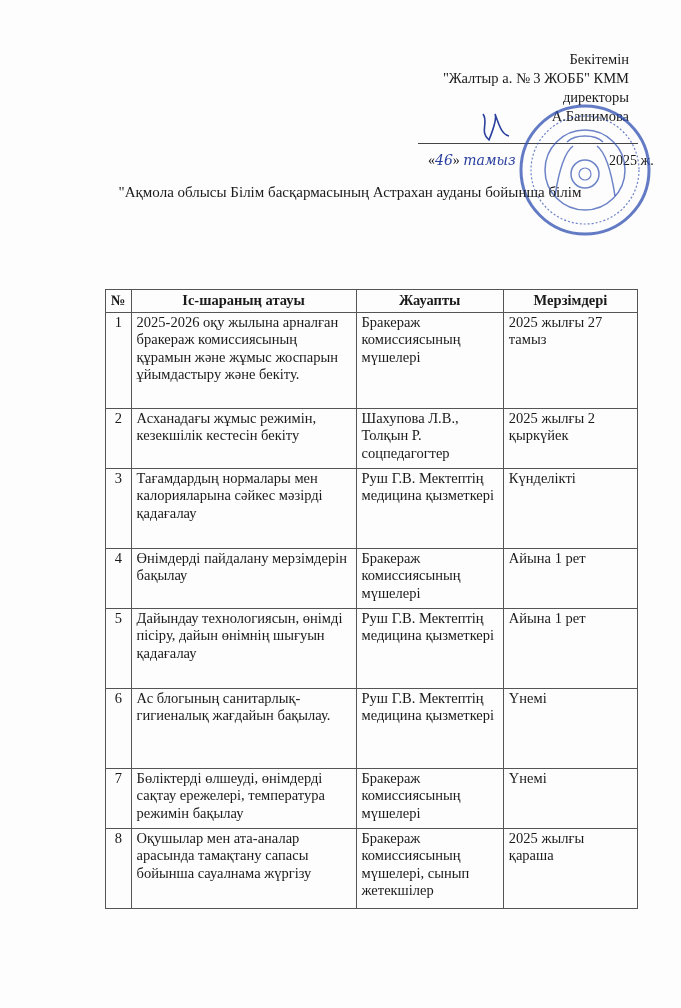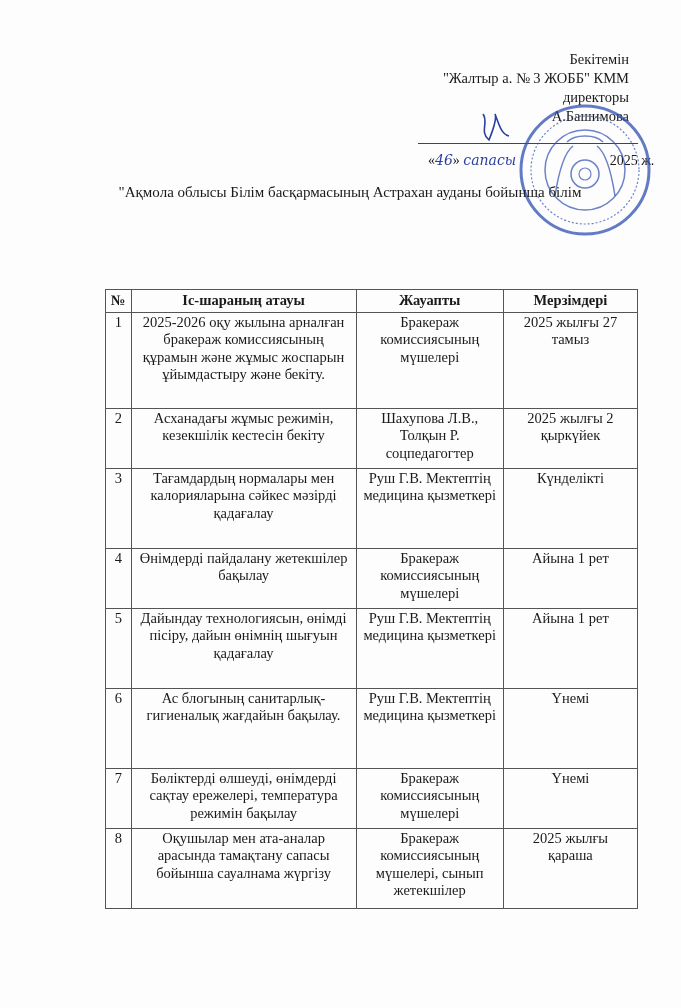--- a/index.html
+++ b/index.html
@@ -12,21 +12,21 @@
   .sign-line { position: absolute; left: 418px; top: 143px; width: 220px; border-top: 1px solid #444; }
   .date-line { position: absolute; left: 428px; top: 152px; font-size: 14px; }
   .date-line .hand { font-family: "DejaVu Serif", serif; font-style: italic; color: #2a3f9e; }
   .signature { position: absolute; left: 475px; top: 110px; width: 40px; height: 40px; }
   .stamp { position: absolute; left: 515px; top: 100px; width: 140px; height: 140px; }
   .title { position: absolute; left: 90px; width: 520px; top: 183px; text-align: center; font-size: 15px; line-height: 19px; }
   .title b { font-weight: bold; }
   table.plan {
     position: absolute; left: 105px; top: 289px; width: 533px; border-collapse: collapse; font-size: 14.5px; line-height: 17.5px;
   }
-  table.plan th, table.plan td { border: 1px solid #555; vertical-align: top; padding: 1px 5px 2px 5px; text-align: center; }
+  table.plan th, table.plan td { border: 1px solid #555; vertical-align: top; padding: 1px 5px 2px 5px; text-align: left; }
   table.plan th { font-weight: bold; text-align: center; padding-top: 2px; }
   table.plan td.num { text-align: center; padding: 1px 2px; width: 14px; }
   col.c1 { width: 23px; } col.c2 { width: 227px; } col.c3 { width: 148px; } col.c4 { width: 135px; }
 </style>
 </head>
 <body>
 
 <div class="approval">
   <div>Бекітемін</div>
   <div>"Жалтыр а. № 3 ЖОББ" КММ</div>
@@ -34,21 +34,21 @@
   <div>А.Башимова</div>
 </div>
 
 <svg class="signature" viewBox="0 0 40 40">
   <path d="M8 4 C14 12, 4 22, 14 30 C18 20, 22 8, 20 4 C24 14, 26 24, 34 26" fill="none" stroke="#2a3f9e" stroke-width="1.6"></path>
 </svg>
 
 <div class="sign-line"></div>
 <div class="date-line">
   <span>«</span><span class="hand">46</span><span>»</span>
-  <span class="hand">сапасы</span>
+  <span class="hand">тамыз</span>
   <span style="margin-left:90px">2025 ж.</span>
 </div>
 
 <svg class="stamp" viewBox="0 0 140 140">
   <circle cx="70" cy="70" r="64" fill="none" stroke="#2f4fb0" stroke-width="3" opacity="0.75"></circle>
   <circle cx="70" cy="70" r="54" fill="none" stroke="#2f4fb0" stroke-width="1.2" stroke-dasharray="2 2" opacity="0.7"></circle>
   <circle cx="70" cy="70" r="40" fill="none" stroke="#2f4fb0" stroke-width="1.5" opacity="0.7"></circle>
   <circle cx="70" cy="74" r="14" fill="none" stroke="#2f4fb0" stroke-width="1.5" opacity="0.7"></circle>
   <circle cx="70" cy="74" r="6" fill="none" stroke="#2f4fb0" stroke-width="1.2" opacity="0.7"></circle>
   <path d="M40 96 C44 70, 50 52, 58 46 M100 96 C96 70, 90 52, 82 46 M52 42 C60 34, 80 34, 88 42" fill="none" stroke="#2f4fb0" stroke-width="1.5" opacity="0.7"></path>
@@ -87,21 +87,21 @@
       <td>2025 жылғы 2 қыркүйек</td>
     </tr>
     <tr style="height:80px">
       <td class="num">3</td>
       <td>Тағамдардың нормалары мен калорияларына сәйкес мәзірді қадағалау</td>
       <td>Руш Г.В. Мектептің медицина қызметкері</td>
       <td>Күнделікті</td>
     </tr>
     <tr style="height:60px">
       <td class="num">4</td>
-      <td>Өнімдерді пайдалану жетекшілер бақылау</td>
+      <td>Өнімдерді пайдалану мерзімдерін бақылау</td>
       <td>Бракераж комиссиясының мүшелері</td>
       <td>Айына 1 рет</td>
     </tr>
     <tr style="height:80px">
       <td class="num">5</td>
       <td>Дайындау технологиясын, өнімді пісіру, дайын өнімнің шығуын қадағалау</td>
       <td>Руш Г.В. Мектептің медицина қызметкері</td>
       <td>Айына 1 рет</td>
     </tr>
     <tr style="height:80px">

